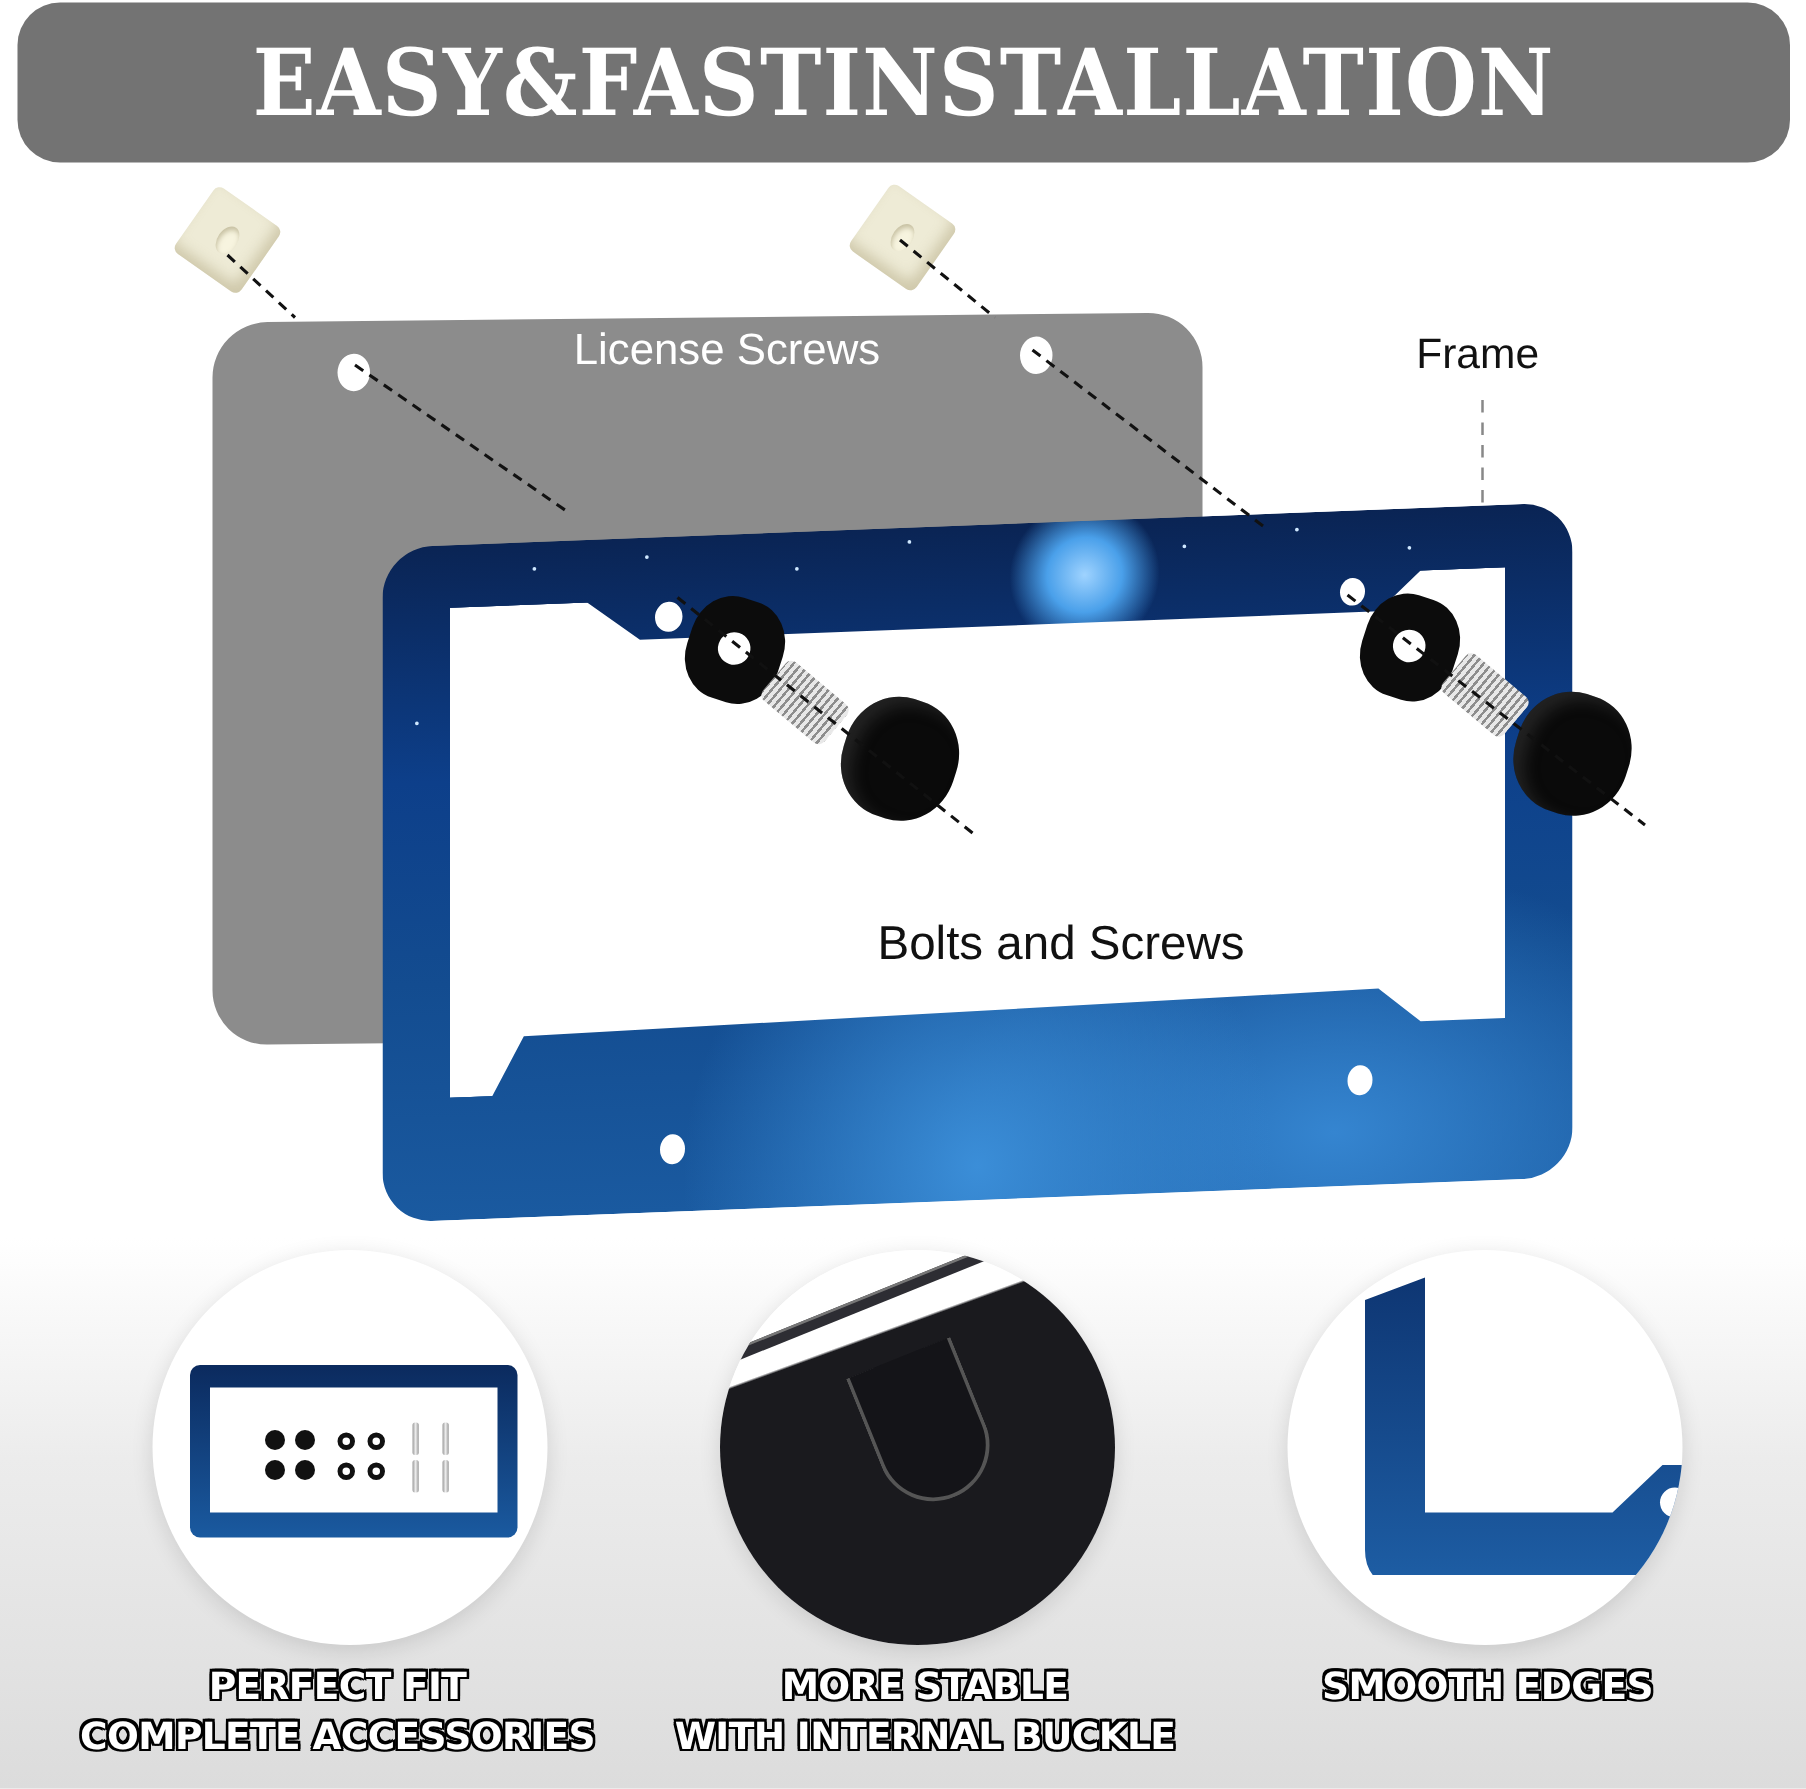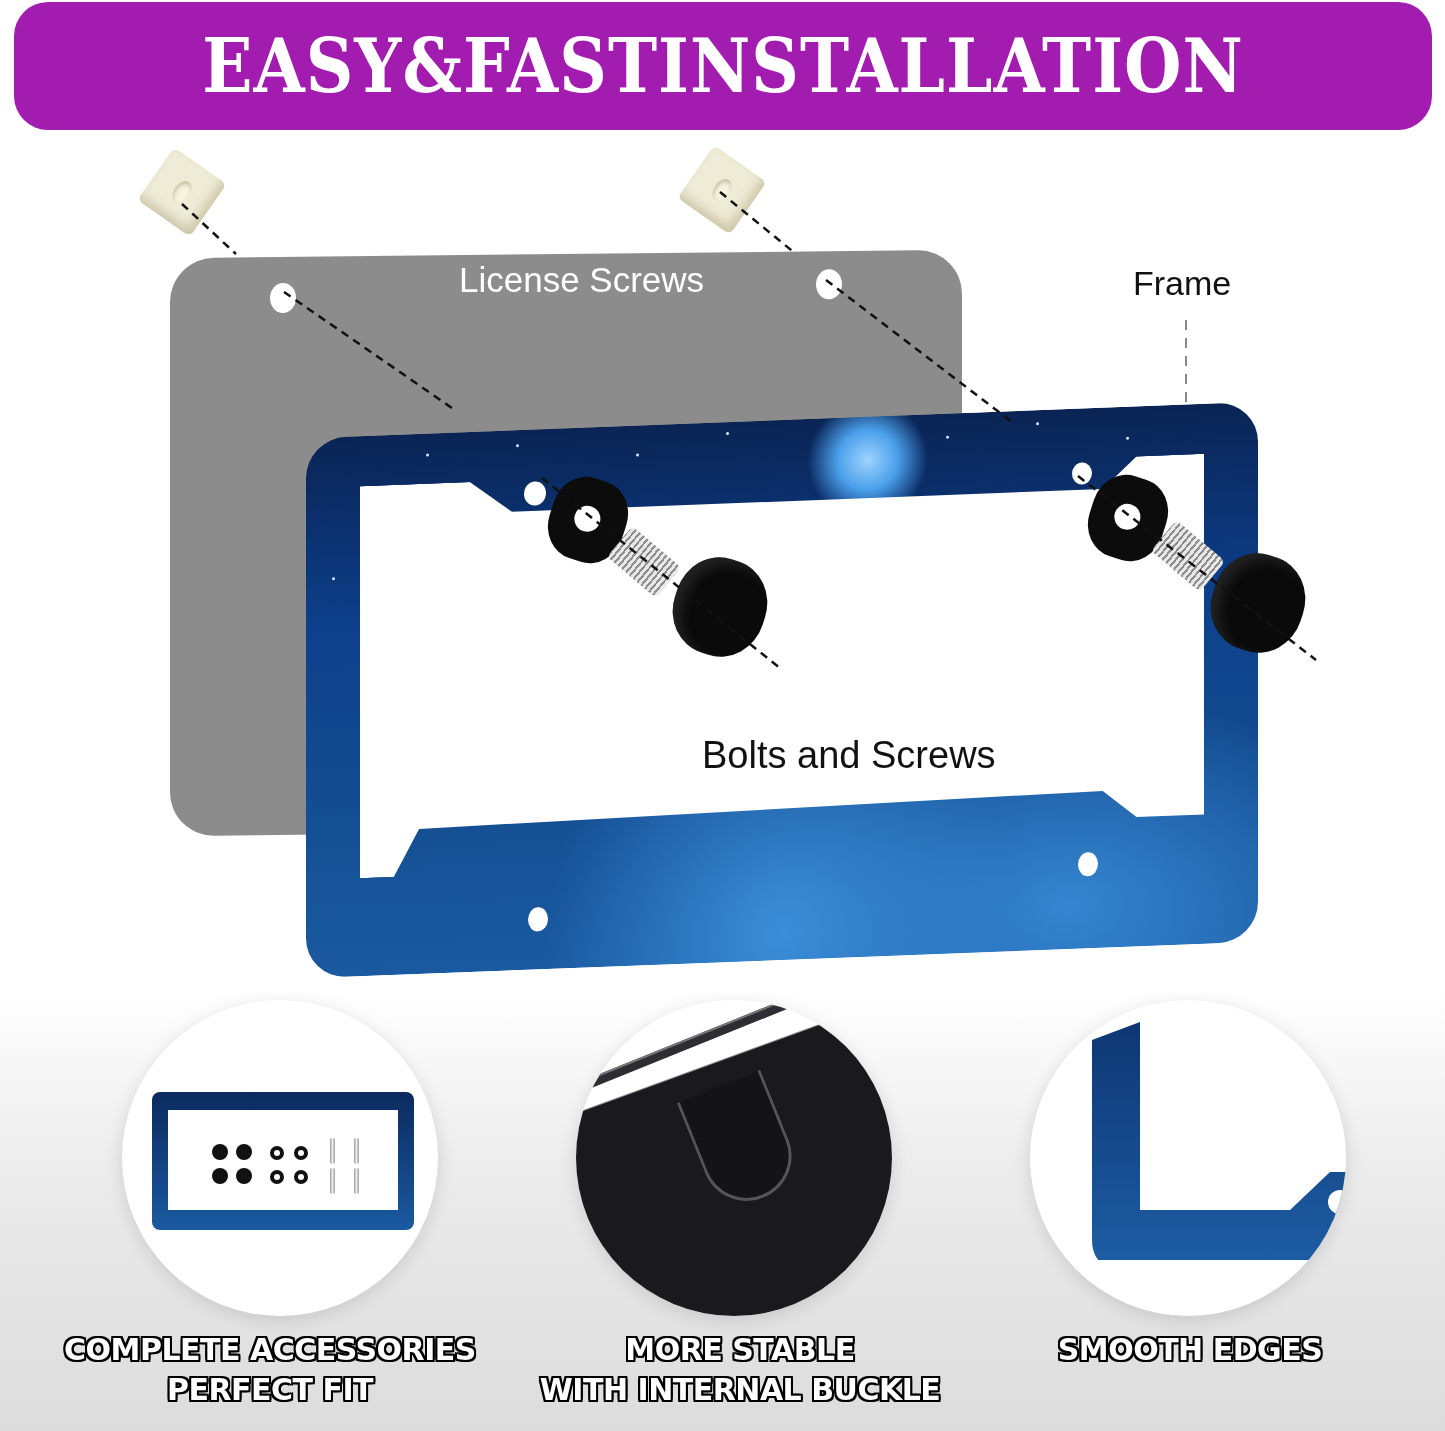--- a/index.html
+++ b/index.html
@@ -1,21 +1,21 @@
 <!DOCTYPE html>
 <html><head>
 <meta charset="utf-8">
 <style>
   * { box-sizing: border-box; margin: 0; padding: 0; }
   html, body { width: 1445px; height: 1431px; overflow: hidden; background: #ffffff; }
   body { position: relative; font-family: "Liberation Sans", sans-serif; }
 
   .banner {
     position: absolute; left: 14px; top: 2px; width: 1418px; height: 128px;
-    background: #a21caf; border-radius: 34px;
+    background: #737373; border-radius: 34px;
     display: flex; align-items: center; justify-content: center;
   }
   .banner-title {
     color: #fff; font-family: "DejaVu Serif", "Liberation Serif", serif;
     font-weight: bold; font-size: 66px; letter-spacing: 1px;
     transform: scaleY(1.12);
   }
 
   .diagram { position: absolute; left: 0; top: 130px; width: 1445px; height: 860px; }
 
@@ -186,22 +186,22 @@
         <div class="ring" style="left:142px; top:54px;"></div>
         <div class="ring" style="left:118px; top:78px;"></div>
         <div class="ring" style="left:142px; top:78px;"></div>
         <div class="bolt" style="left:178px; top:46px;"></div>
         <div class="bolt" style="left:202px; top:46px;"></div>
         <div class="bolt" style="left:178px; top:76px;"></div>
         <div class="bolt" style="left:202px; top:76px;"></div>
       </div>
     </div>
     <div class="feature-text" style="top:340px; left:-20px; width:480px;">
+      <div>PERFECT FIT</div>
       <div>COMPLETE ACCESSORIES</div>
-      <div>PERFECT FIT</div>
     </div>
   </div>
 
   <div class="feature" style="left:1000px;">
     <div class="circle" style="left:30px; top:10px; width:316px; height:316px;">
       <svg class="edge-frame" viewBox="0 0 300 250">
         <defs>
           <linearGradient id="eg" x1="0" y1="0" x2="0" y2="1">
             <stop offset="0" stop-color="#0e3673"></stop>
             <stop offset="1" stop-color="#1e5fa6"></stop>

